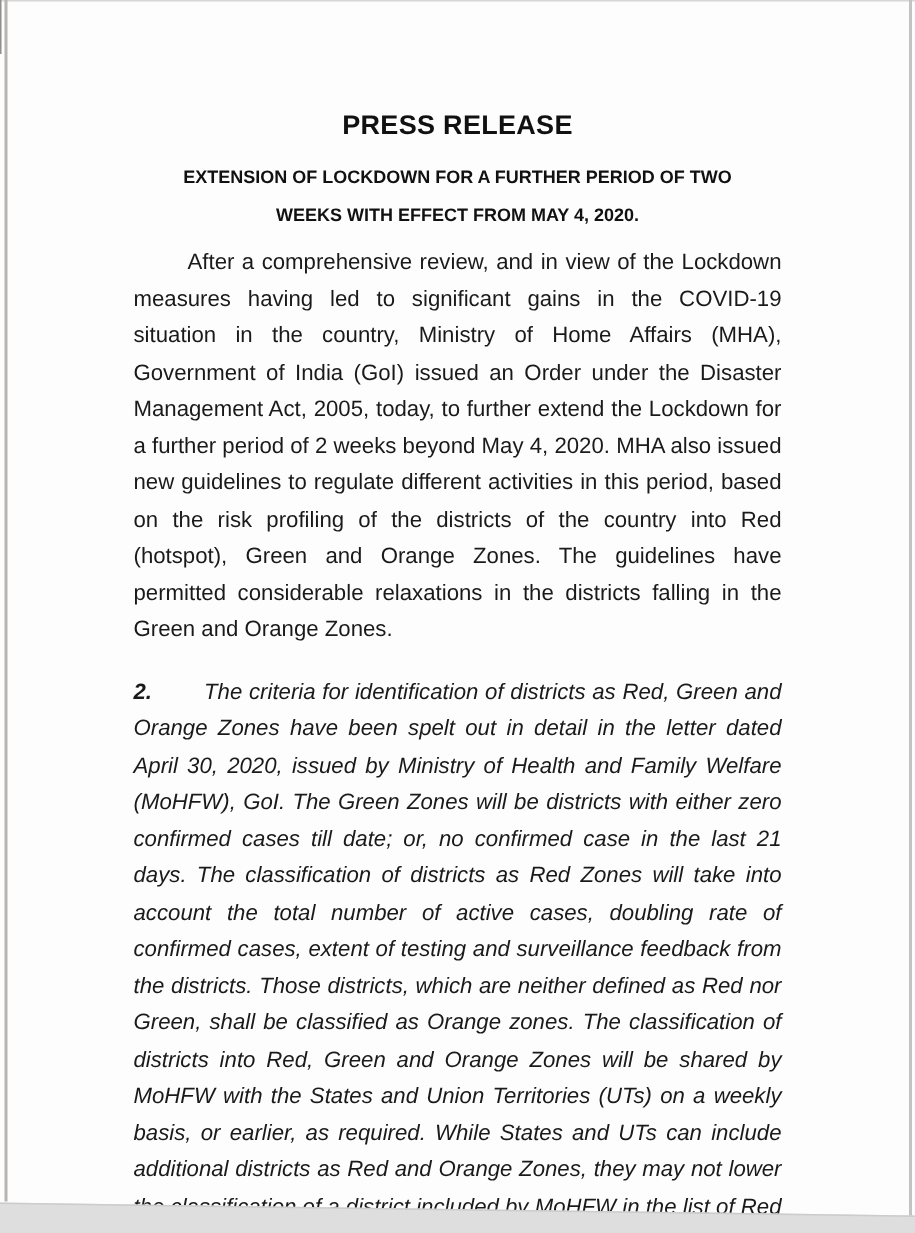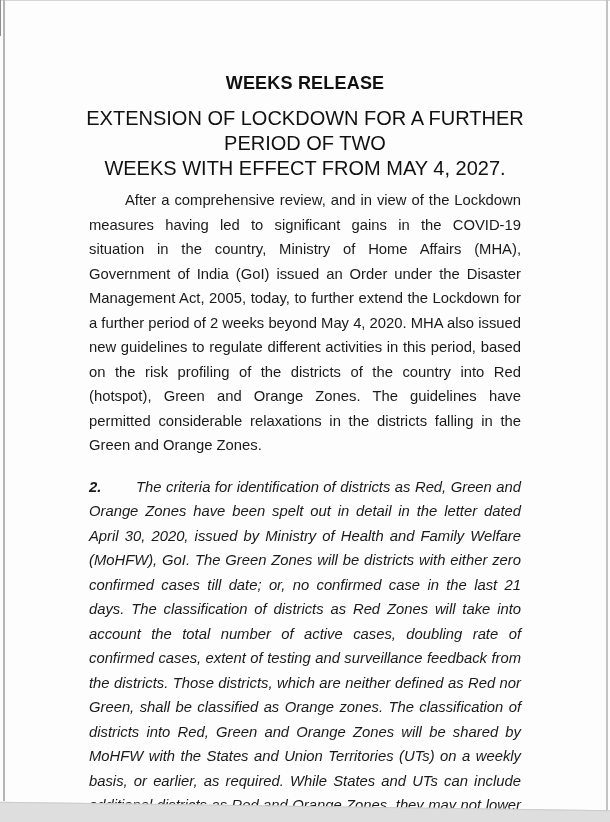--- a/index.html
+++ b/index.html
@@ -71,22 +71,22 @@
     text-align: center;
     font-weight: bold;
     font-size: 18px;
     line-height: 22px;
     color: #111111;
     letter-spacing: 0.2px;
   }
   .heading {
     margin-top: 12px;
     text-align: center;
-    font-weight: normal;
-    font-size: 20px;
+    font-weight: bold;
+    font-size: 12px;
     color: #111111;
   }
   .heading-line {
     line-height: 25px;
   }
   .para {
     margin: 17px;
     text-align: justify;
     font-size: 14.8px;
     line-height: 24.5px;
@@ -112,25 +112,25 @@
 
 <div class="page">
 
   <div class="edge-top"></div>
   <div class="edge-left"></div>
   <div class="edge-left-dark"></div>
   <div class="edge-right"></div>
 
   <div class="content">
 
-    <div class="title">WEEKS RELEASE</div>
+    <div class="title">PRESS RELEASE</div>
 
     <div class="heading">
       <div class="heading-line">EXTENSION OF LOCKDOWN FOR A FURTHER PERIOD OF TWO</div>
-      <div class="heading-line">WEEKS WITH EFFECT FROM MAY 4, 2027.</div>
+      <div class="heading-line">WEEKS WITH EFFECT FROM MAY 4, 2020.</div>
     </div>
 
     <p class="para para-1"><span class="para-text">After a comprehensive review, and in view of the Lockdown measures having led to significant gains in the COVID-19 situation in the country, Ministry of Home Affairs (MHA), Government of India (GoI) issued an Order under the Disaster Management Act, 2005, today, to further extend the Lockdown for a further period of 2 weeks beyond May 4, 2020. MHA also issued new guidelines to regulate different activities in this period, based on the risk profiling of the districts of the country into Red (hotspot), Green and Orange Zones. The guidelines have permitted considerable relaxations in the districts falling in the Green and Orange Zones.</span></p>
 
     <p class="para para-2"><span class="para-num">2.</span><span class="para-text">The criteria for identification of districts as Red, Green and Orange Zones have been spelt out in detail in the letter dated April 30, 2020, issued by Ministry of Health and Family Welfare (MoHFW), GoI. The Green Zones will be districts with either zero confirmed cases till date; or, no confirmed case in the last 21 days. The classification of districts as Red Zones will take into account the total number of active cases, doubling rate of confirmed cases, extent of testing and surveillance feedback from the districts. Those districts, which are neither defined as Red nor Green, shall be classified as Orange zones. The classification of districts into Red, Green and Orange Zones will be shared by MoHFW with the States and Union Territories (UTs) on a weekly basis, or earlier, as required. While States and UTs can include additional districts as Red and Orange Zones, they may not lower the classification of a district included by MoHFW in the list of Red or Orange Zones.</span></p>
 
   </div>
 
   <div class="bottom-band"></div>
 

